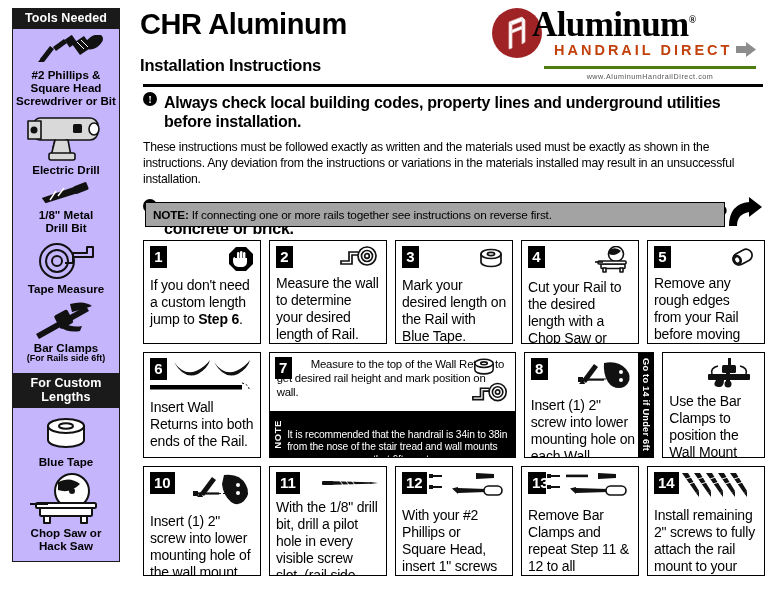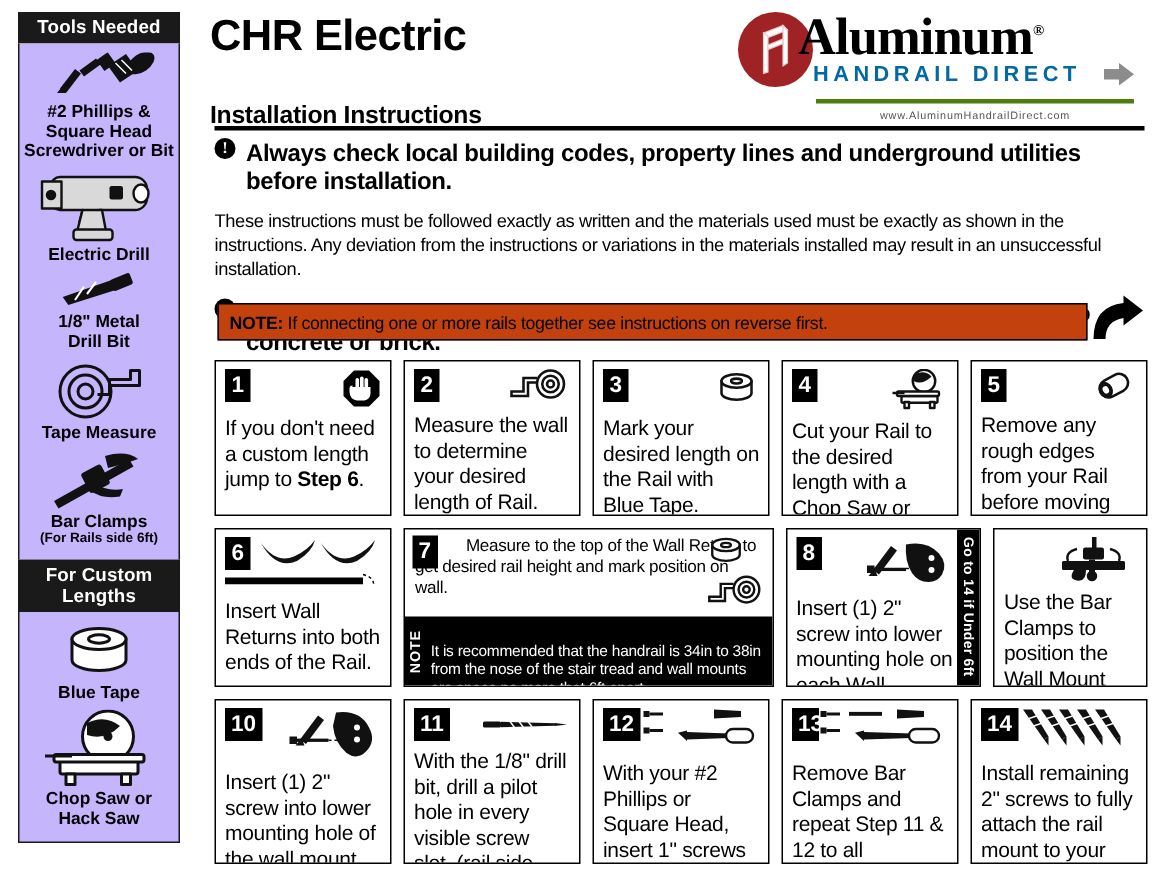--- a/index.html
+++ b/index.html
@@ -40,39 +40,39 @@
   }
   .tool-sub { font-size: 9px; font-weight: bold; line-height:1.1; }
 
   
   .header { position: absolute; left: 140px; top: 4px; width: 620px; height: 82px; }
   .title {
     font-size: 29px; font-weight: bold; letter-spacing: -0.4px;
     line-height: 1; margin-top: 6px;
   }
   .subtitle {
-    font-size: 16.5px; font-weight: bold; margin-top: 29px; letter-spacing: -.2px;
+    font-size: 16.5px; font-weight: bold; margin-top: 17px; letter-spacing: -.2px;
   }
   .logo { position: absolute; right: 2px; top: 2px; width: 272px; height: 74px; }
   .logo-row { position: relative; height: 52px; text-align: center; }
   .logo-circle {
     position: absolute; left: 6px; top: 2px;
     width: 50px; height: 50px; border-radius: 50%;
   }
   .logo-word {
     position: absolute; left: 46px; top: 1px;
     font-family: "Liberation Serif", serif;
     font-weight: bold; font-size: 35px; letter-spacing: -0.6px;
     line-height: 1;
   }
   .logo-reg { font-size: 10px; vertical-align: super; }
   .logo-sub {
-    position: absolute; left: 56px; top: 36px;
+    position: absolute; left: 68px; top: 36px;
     font-size: 14.5px; font-weight: bold; letter-spacing: 3.0px;
-    color: #0369a1; white-space: nowrap;
+    color: #c2410c; white-space: nowrap;
   }
   .logo-arrow { position: absolute; right: 2px; top: 36px; }
   .logo-url {
     position: absolute; left: 58px; top: 60px; width: 212px;
     text-align: center;
     font-size: 7.2px; letter-spacing: .55px; color: #555;
     border-top: 3px solid #4d7c0f; padding-top: 3px;
   }
   .hrule {
     position: absolute; left: 143px; top: 84px; width: 620px; height: 3px;
@@ -92,21 +92,21 @@
     text-align: center; line-height: 14px; font-family: "Liberation Serif", serif;
   }
   .para {
     font-size: 12.2px; line-height: 1.30; margin: 9px 0 11px;
     letter-spacing: -.25px;
   }
 
   
   .notebar {
     position: absolute; left: 145px; top: 202px; width: 580px; height: 25px;
-    border: 1.5px solid #000; background: #c2410c;
+    border: 1.5px solid #000; background: #a3a3a3;
     display: flex; align-items: center; padding-left: 7px;
     font-size: 11.8px; letter-spacing: -.2px;
   }
   .notebar b { font-weight: bold; margin-right: 3px; }
   .curve-arrow { position: absolute; left: 726px; top: 196px; }
 
   
   .grid { position: absolute; left: 143px; top: 240px; width: 622px; }
   .row { display: flex; gap: 8px; margin-bottom: 8px; }
   .step {
@@ -278,21 +278,21 @@
           </g>
           <circle cx="48" cy="18" r="3" fill="#111"></circle>
         </svg>
         <div class="tool-label">Chop Saw or<br>Hack Saw</div>
       </div>
 
     </div>
   </div>
 
   <div class="header">
-    <div class="title">CHR Electric</div>
+    <div class="title">CHR Aluminum</div>
     <div class="subtitle">Installation Instructions</div>
 
     <div class="logo">
       <div class="logo-row">
         <div class="logo-circle">
           <svg width="50" height="50" viewBox="0 0 50 50">
             <circle cx="25" cy="25" r="25" fill="#9f2324"></circle>
             <g fill="#ffffff" stroke="#e9c6c6" stroke-width="0.8">
               <path d="M17 14 l13 -5 l3 3 l-13 5 z"></path>
               <path d="M17 14 l3 2 v24 l-3 1 z"></path>

